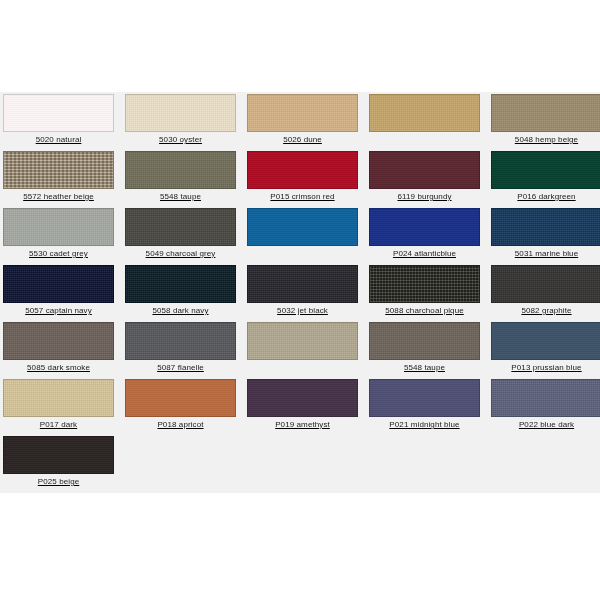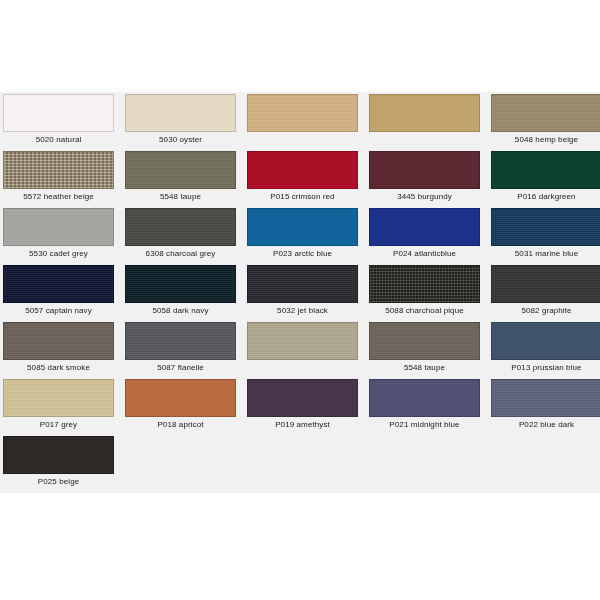--- a/index.html
+++ b/index.html
@@ -36,20 +36,21 @@
     box-sizing: border-box;
   }
 
   #swatch-grid {
     display: grid;
     grid-template-columns: repeat(5, 111px);
     column-gap: 11px;
     row-gap: 4px;
     padding-left: 3px;
     box-sizing: border-box;
+    text-decoration: underline;
   }
 
   .swatch-cell {
     width: 111px;
   }
 
   .swatch-chip {
     width: 111px;
     height: 38px;
     display: block;
@@ -117,20 +118,21 @@
         <div class="swatch-cell">
           <span class="swatch-chip tex-smooth" style="background-color: rgb(250, 244, 244);"></span>
           <span class="swatch-label">5020 natural</span>
         </div>
         <div class="swatch-cell">
           <span class="swatch-chip " style="background-color: rgb(236, 225, 200);"></span>
           <span class="swatch-label">5030 oyster</span>
         </div>
         <div class="swatch-cell">
           <span class="swatch-chip " style="background-color: rgb(212, 177, 131);"></span>
+          <span class="swatch-label">5026 dune</span>
         </div>
         <div class="swatch-cell">
           <span class="swatch-chip " style="background-color: rgb(196, 165, 103);"></span>
         </div>
         <div class="swatch-cell">
           <span class="swatch-chip " style="background-color: rgb(155, 138, 107);"></span>
           <span class="swatch-label">5048 hemp beige</span>
         </div>
         <div class="swatch-cell">
           <span class="swatch-chip tex-heather" style="background-color: rgb(159, 142, 114);"></span>
@@ -139,37 +141,36 @@
         <div class="swatch-cell">
           <span class="swatch-chip " style="background-color: rgb(111, 109, 87);"></span>
           <span class="swatch-label">5548 taupe</span>
         </div>
         <div class="swatch-cell">
           <span class="swatch-chip tex-smooth" style="background-color: rgb(173, 12, 36);"></span>
           <span class="swatch-label">P015 crimson red</span>
         </div>
         <div class="swatch-cell">
           <span class="swatch-chip tex-smooth" style="background-color: rgb(91, 38, 48);"></span>
-          <span class="swatch-label">3445 burgundy</span>
+          <span class="swatch-label">6119 burgundy</span>
         </div>
         <div class="swatch-cell">
           <span class="swatch-chip tex-smooth" style="background-color: rgb(7, 64, 47);"></span>
           <span class="swatch-label">P016 darkgreen</span>
         </div>
         <div class="swatch-cell">
           <span class="swatch-chip " style="background-color: rgb(164, 168, 160);"></span>
           <span class="swatch-label">5530 cadet grey</span>
         </div>
         <div class="swatch-cell">
           <span class="swatch-chip " style="background-color: rgb(72, 70, 63);"></span>
-          <span class="swatch-label">6308 charcoal grey</span>
+          <span class="swatch-label">5049 charcoal grey</span>
         </div>
         <div class="swatch-cell">
           <span class="swatch-chip tex-smooth" style="background-color: rgb(13, 99, 156);"></span>
-          <span class="swatch-label">P023 arctic blue</span>
         </div>
         <div class="swatch-cell">
           <span class="swatch-chip tex-smooth" style="background-color: rgb(25, 48, 138);"></span>
           <span class="swatch-label">P024 atlanticblue</span>
         </div>
         <div class="swatch-cell">
           <span class="swatch-chip " style="background-color: rgb(18, 55, 90);"></span>
           <span class="swatch-label">5031 marine blue</span>
         </div>
         <div class="swatch-cell">
@@ -206,21 +207,21 @@
         <div class="swatch-cell">
           <span class="swatch-chip " style="background-color: rgb(108, 98, 89);"></span>
           <span class="swatch-label">5548 taupe</span>
         </div>
         <div class="swatch-cell">
           <span class="swatch-chip tex-smooth" style="background-color: rgb(61, 82, 104);"></span>
           <span class="swatch-label">P013 prussian blue</span>
         </div>
         <div class="swatch-cell">
           <span class="swatch-chip " style="background-color: rgb(213, 196, 152);"></span>
-          <span class="swatch-label">P017 grey</span>
+          <span class="swatch-label">P017 dark</span>
         </div>
         <div class="swatch-cell">
           <span class="swatch-chip tex-smooth" style="background-color: rgb(185, 106, 62);"></span>
           <span class="swatch-label">P018 apricot</span>
         </div>
         <div class="swatch-cell">
           <span class="swatch-chip tex-smooth" style="background-color: rgb(69, 50, 73);"></span>
           <span class="swatch-label">P019 amethyst</span>
         </div>
         <div class="swatch-cell">

